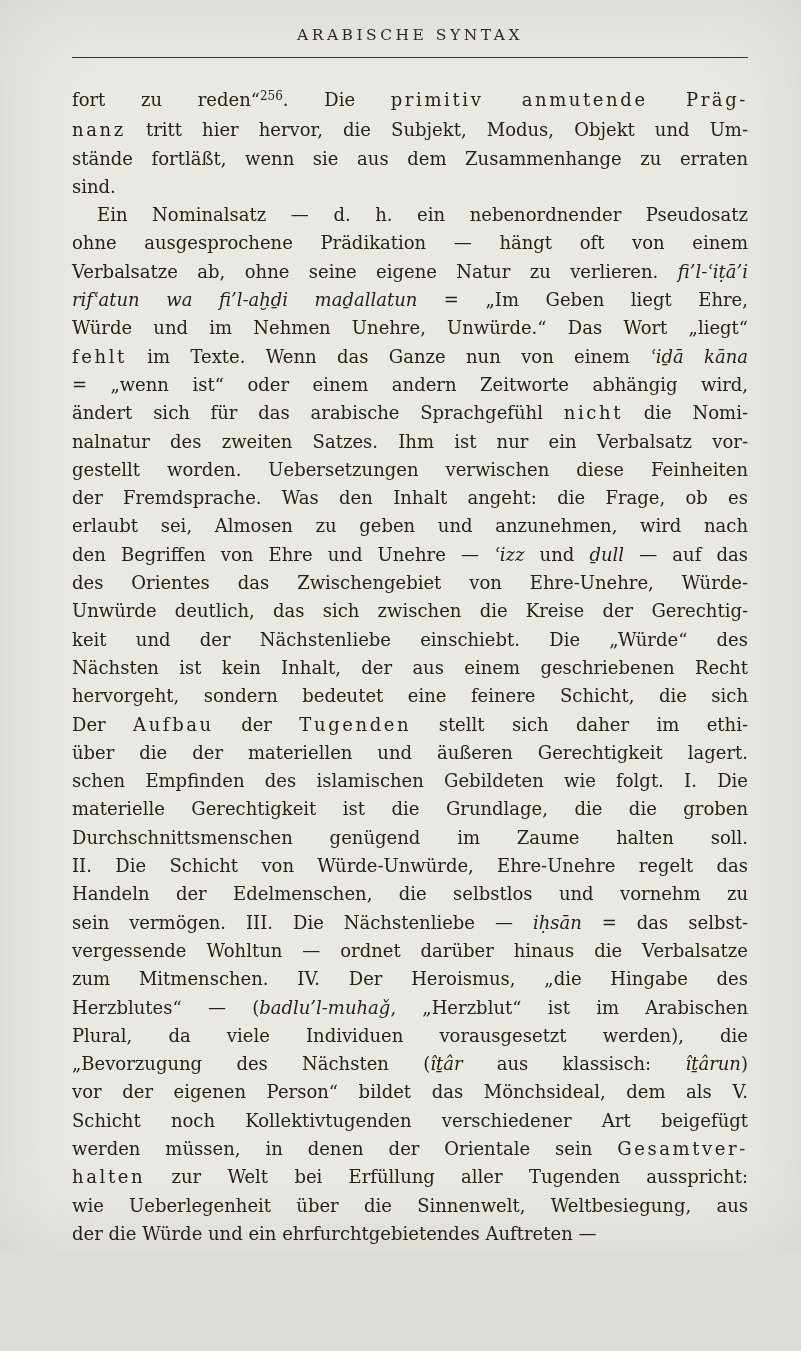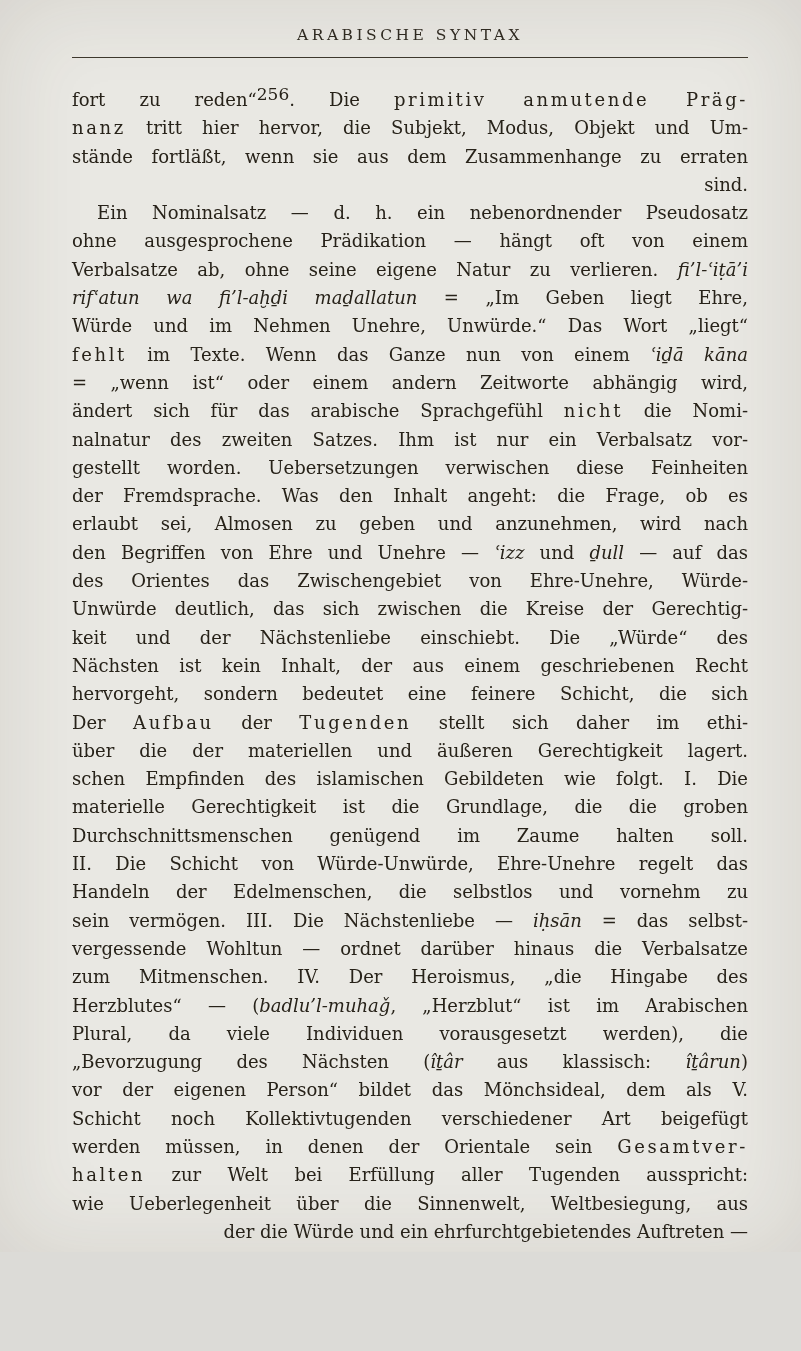--- a/index.html
+++ b/index.html
@@ -43,30 +43,30 @@
     left: 72px;
     width: 676px;
     font-size: 18px;
     line-height: 28.3px;
   }
   .line {
     text-align: justify;
     text-align-last: justify;
   }
   .line.no-just {
-    text-align: right;
+    text-align: left;
     text-align-last: auto;
   }
   .line.indent {
     text-indent: 25px;
   }
   .sp { letter-spacing: 2.6px; }
   .i  { font-style: italic; }
   .sup {
-    font-size: 17px;
+    font-size: 12px;
     position: relative;
     top: -6px;
     letter-spacing: 0;
     margin-top: 15px;
   }
   .page-number {
     position: absolute;
     top: 1285px;
     left: 72px;
     width: 676px;

